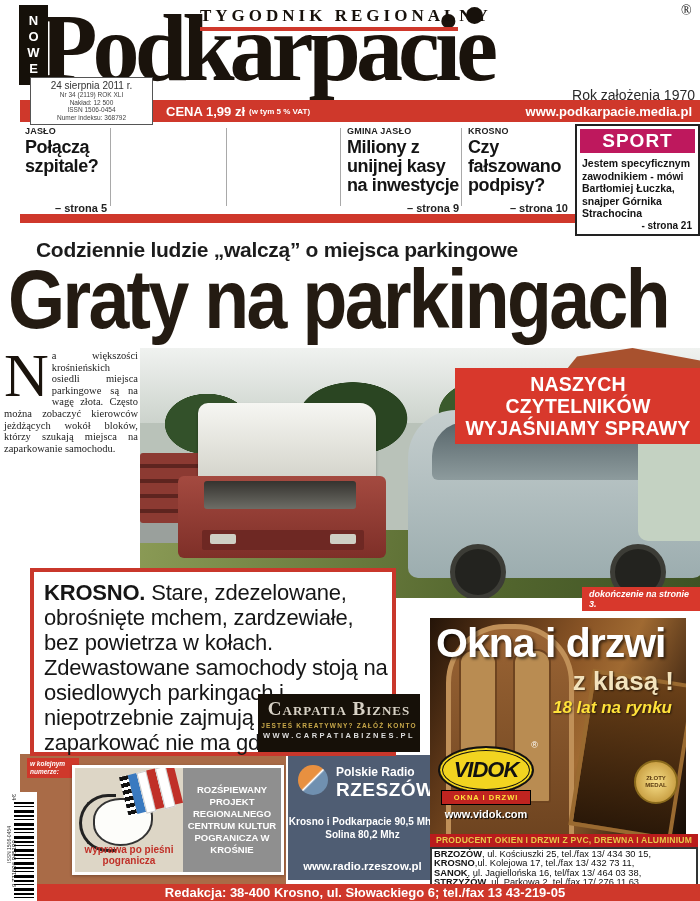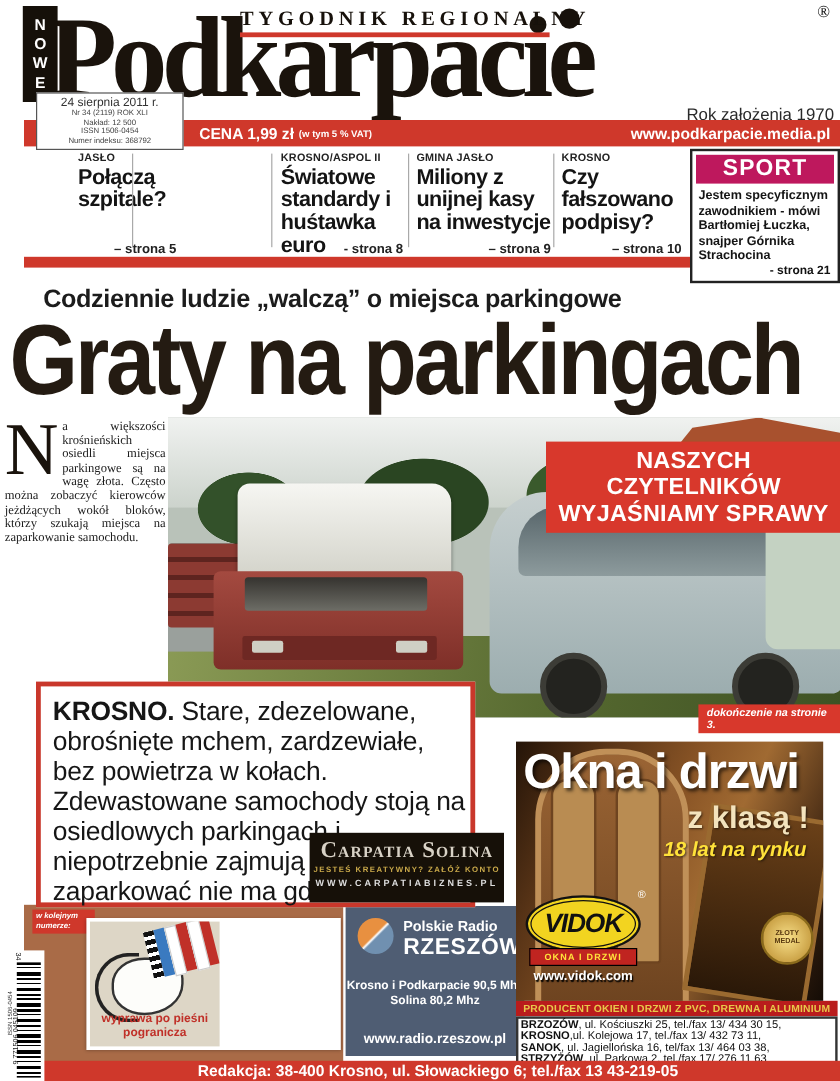--- a/index.html
+++ b/index.html
@@ -204,32 +204,27 @@
   </div>
 
   <div class="abs issue-box">
     <div class="issue-date">24 sierpnia 2011 r.</div>
     <div class="issue-small">Nr 34 (2119) ROK XLI</div>
     <div class="issue-small">Nakład: 12 500</div>
     <div class="issue-small">ISSN 1506-0454</div>
     <div class="issue-small">Numer indeksu: 368792</div>
   </div>
 
-  <div class="abs teaser" style="left:25px;width:82px;margin-left:40px;">
+  <div class="abs teaser" style="left:25px;width:82px;">
     <div class="kicker">JASŁO</div>
     <div class="t-title">Połączą szpitale?</div>
     <div class="t-page">– strona 5</div>
   </div>
   <div class="abs tdiv" style="left:110px;"></div>
   <div class="abs tdiv" style="left:226px;"></div>
-  <div class="abs teaser" style="left:234px;width:102px;">
-    <div class="kicker">KROSNO/ASPOL II</div>
-    <div class="t-title">Światowe standardy i huśtawka euro</div>
-    <div class="t-page">- strona 8</div>
-  </div>
   <div class="abs tdiv" style="left:340px;"></div>
   <div class="abs teaser" style="left:347px;width:112px;">
     <div class="kicker">GMINA JASŁO</div>
     <div class="t-title">Miliony z unijnej kasy na inwestycje</div>
     <div class="t-page">– strona 9</div>
   </div>
   <div class="abs tdiv" style="left:461px;"></div>
   <div class="abs teaser" style="left:468px;width:100px;">
     <div class="kicker">KROSNO</div>
     <div class="t-title">Czy fałszowano podpisy?</div>
@@ -274,21 +269,21 @@
       <div>WYJAŚNIAMY SPRAWY</div>
     </div>
   </div>
   <div class="abs cont-tag">dokończenie na stronie 3.</div>
 
   <div class="abs lead">
     <div class="lead-txt"><span class="lead-b">KROSNO.</span><span> Stare, zdezelowane, obrośnięte mchem, zardzewiałe, bez powietrza w kołach. Zdewastowane samochody stoją na osiedlowych parkingach i niepotrzebnie zajmują miejsca, a zaparkować nie ma gdzie</span></div>
   </div>
 
   <div class="abs carpatia">
-    <div class="carp-title">Carpatia Solina</div>
+    <div class="carp-title">Carpatia Biznes</div>
     <div class="carp-l1">JESTEŚ KREATYWNY?   ZAŁÓŻ KONTO</div>
     <div class="carp-l2">WWW.CARPATIABIZNES.PL</div>
   </div>
 
   <div class="abs okna">
     <div class="okna-photo">
       <div class="door">
         <div class="door-p" style="left:8px;top:20px;height:150px;"></div>
         <div class="door-p" style="left:62px;top:20px;height:150px;"></div>
       </div>
@@ -328,20 +323,23 @@
         <div class="accordion">
           <i style="width:10px;background:repeating-linear-gradient(#111 0 4px,#fff 4px 7px);"></i>
           <i style="width:9px;background:#3a7ac0;"></i>
           <i style="width:9px;background:#fff;border:1px solid #ccc;"></i>
           <i style="width:9px;background:#c03028;"></i>
           <i style="width:9px;background:#fff;border:1px solid #ccc;"></i>
           <i style="width:9px;background:#c03028;"></i>
         </div>
         <div class="ni-text">wyprawa po pieśni pogranicza</div>
       </div>
+      <div class="ni-right">
+        <div>ROZŚPIEWANY PROJEKT REGIONALNEGO CENTRUM KULTUR POGRANICZA W KROŚNIE</div>
+      </div>
     </div>
   </div>
 
   <div class="abs radio">
     <div class="radio-logo"></div>
     <div class="radio-b1">Polskie Radio</div>
     <div class="radio-b2">RZESZÓW</div>
     <div class="radio-f">
       <div>Krosno i Podkarpacie 90,5 Mhz</div>
       <div>Solina 80,2 Mhz</div>

